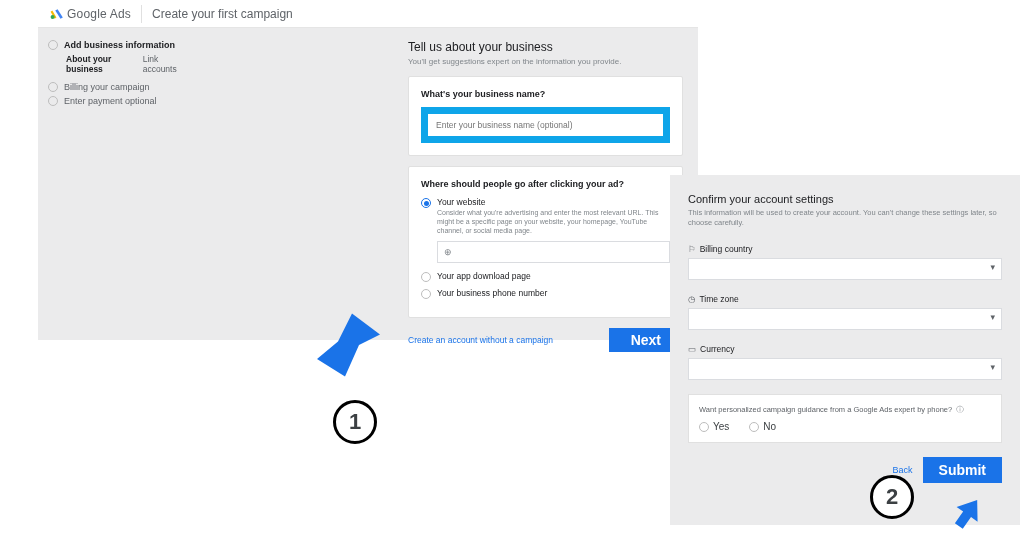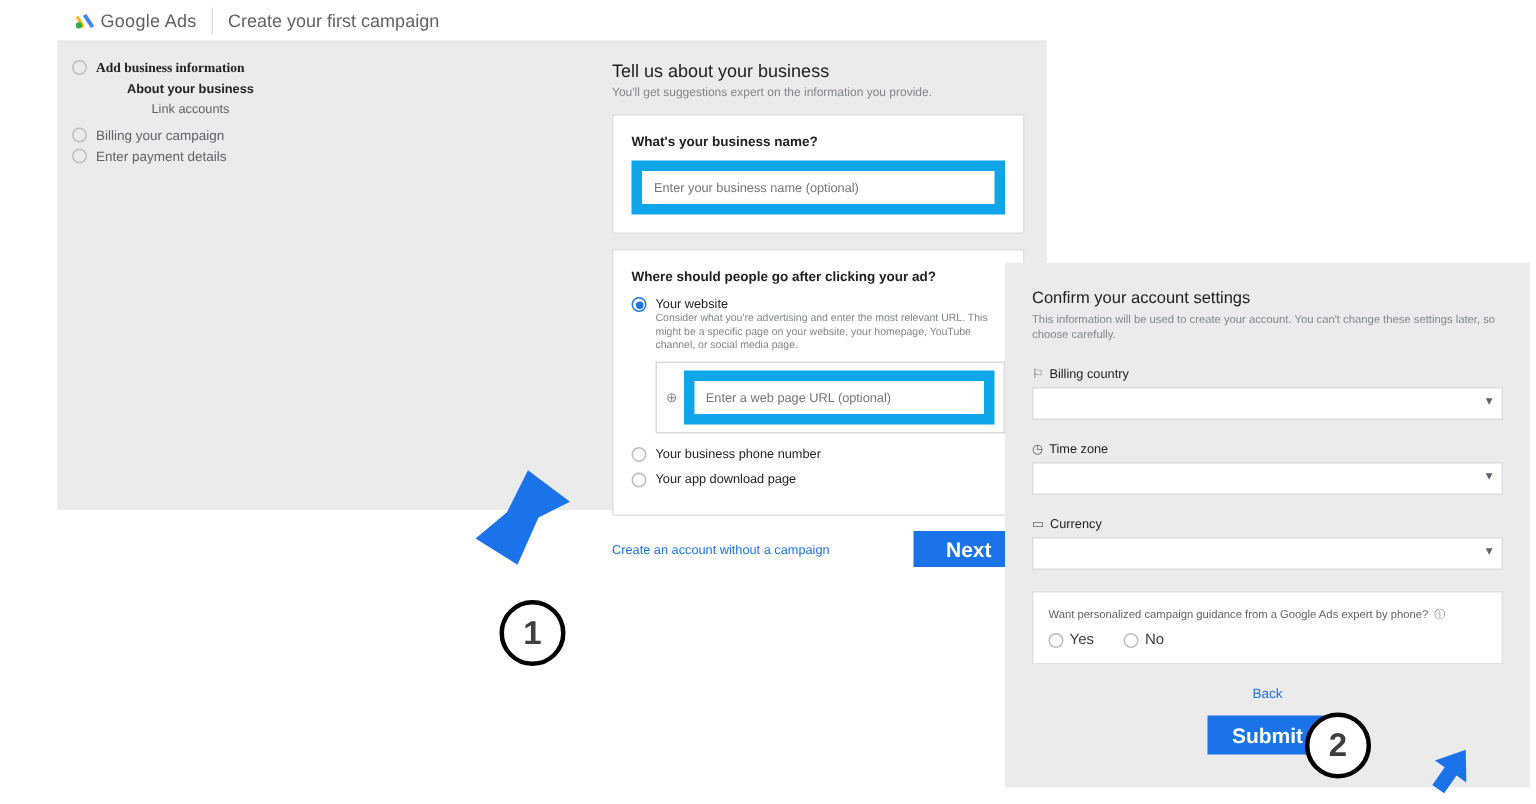--- a/index.html
+++ b/index.html
@@ -57,27 +57,26 @@
     margin-bottom: 4px;
     cursor: default;
   }
   .step-circle {
     width: 10px; height: 10px;
     border: 1.5px solid #bdbdbd;
     border-radius: 50%;
     flex: none;
   }
   .step-label { font-size: 9px; color: #5f6368; }
-  .step.active .step-label { font-weight: 700; color: #202124; font-family: Liberation Serif, serif; }
+  .step.active .step-label { font-weight: 700; color: #202124; }
   .substeps {
     margin: 2px 0 8px 18px;
     display: flex;
-    flex-direction: column;
+    flex-direction: row;
     gap: 3px;
-    text-align: center;
   }
   .substeps .substep { font-size: 8.5px; color: #5f6368; }
   .substeps .substep.bold { font-weight: 700; color: #202124; }
 
   
   .formarea {
     position: absolute;
     left: 370px;
     top: 40px;
     width: 275px;
@@ -215,21 +214,20 @@
   .survey .surv-q { font-size: 7.5px; color: #5f6368; margin-bottom: 6px; display: flex; align-items: center; gap: 4px; }
   .survey .opts { display: flex; gap: 20px; }
   .survey .opt { display: flex; gap: 4px; font-size: 10px; }
 
   .shot2-footer {
     display: flex;
     justify-content: flex-end;
     align-items: center;
     gap: 10px;
     margin-top: 14px;
-    flex-direction: column;
   }
   .back-link { color: #1a73e8; font-size: 9px; cursor: pointer; }
   .submit-btn {
     background: #1a73e8; color: #fff;
     font-size: 14px; font-weight: 700;
     padding: 5px 16px; cursor: pointer;
   }
 
   .circle2 { left: 870px; top: 475px; }
   .arrow2 {
@@ -263,21 +261,21 @@
     <div class="substeps">
       <div class="substep bold">About your business</div>
       <div class="substep">Link accounts</div>
     </div>
     <div class="step">
       <div class="step-circle"></div>
       <div class="step-label">Billing your campaign</div>
     </div>
     <div class="step">
       <div class="step-circle"></div>
-      <div class="step-label">Enter payment details</div>
+      <div class="step-label">Enter payment optional</div>
     </div>
   </div>
 
   <div class="formarea">
     <h1>Tell us about your business</h1>
     <div class="lead">You'll get suggestions expert on the information you provide.</div>
 
     <div class="card">
       <div class="q">What's your business name?</div>
       <input type="text" placeholder="Enter your business name (optional)" style="">
@@ -290,30 +288,29 @@
         <div class="radio-outer selected">
             <div class="radio-inner"></div>
           </div>
         <div>
           <div class="radio-title">Your website</div>
           <div class="radio-desc">Consider what you're advertising and enter the most relevant URL. This might be a specific page on your website, your homepage, YouTube channel, or social media page.</div>
         </div>
       </div>
       <div class="url-input">
         <span class="link-ico">⊕</span>
-        <input type="text" placeholder="Enter a web page URL (optional)" style="">
-      </div>
-
+      </div>
+
+      <div class="radio-row">
+        <div class="radio-outer"></div>
+        <div class="radio-title">Your app download page</div>
+      </div>
       <div class="radio-row">
         <div class="radio-outer"></div>
         <div class="radio-title">Your business phone number</div>
-      </div>
-      <div class="radio-row">
-        <div class="radio-outer"></div>
-        <div class="radio-title">Your app download page</div>
       </div>
     </div>
 
     <div class="bottom-row">
       <span class="link-btn">Create an account without a campaign</span>
       <span class="next-btn">Next</span>
     </div>
   </div>
 </div>
 

